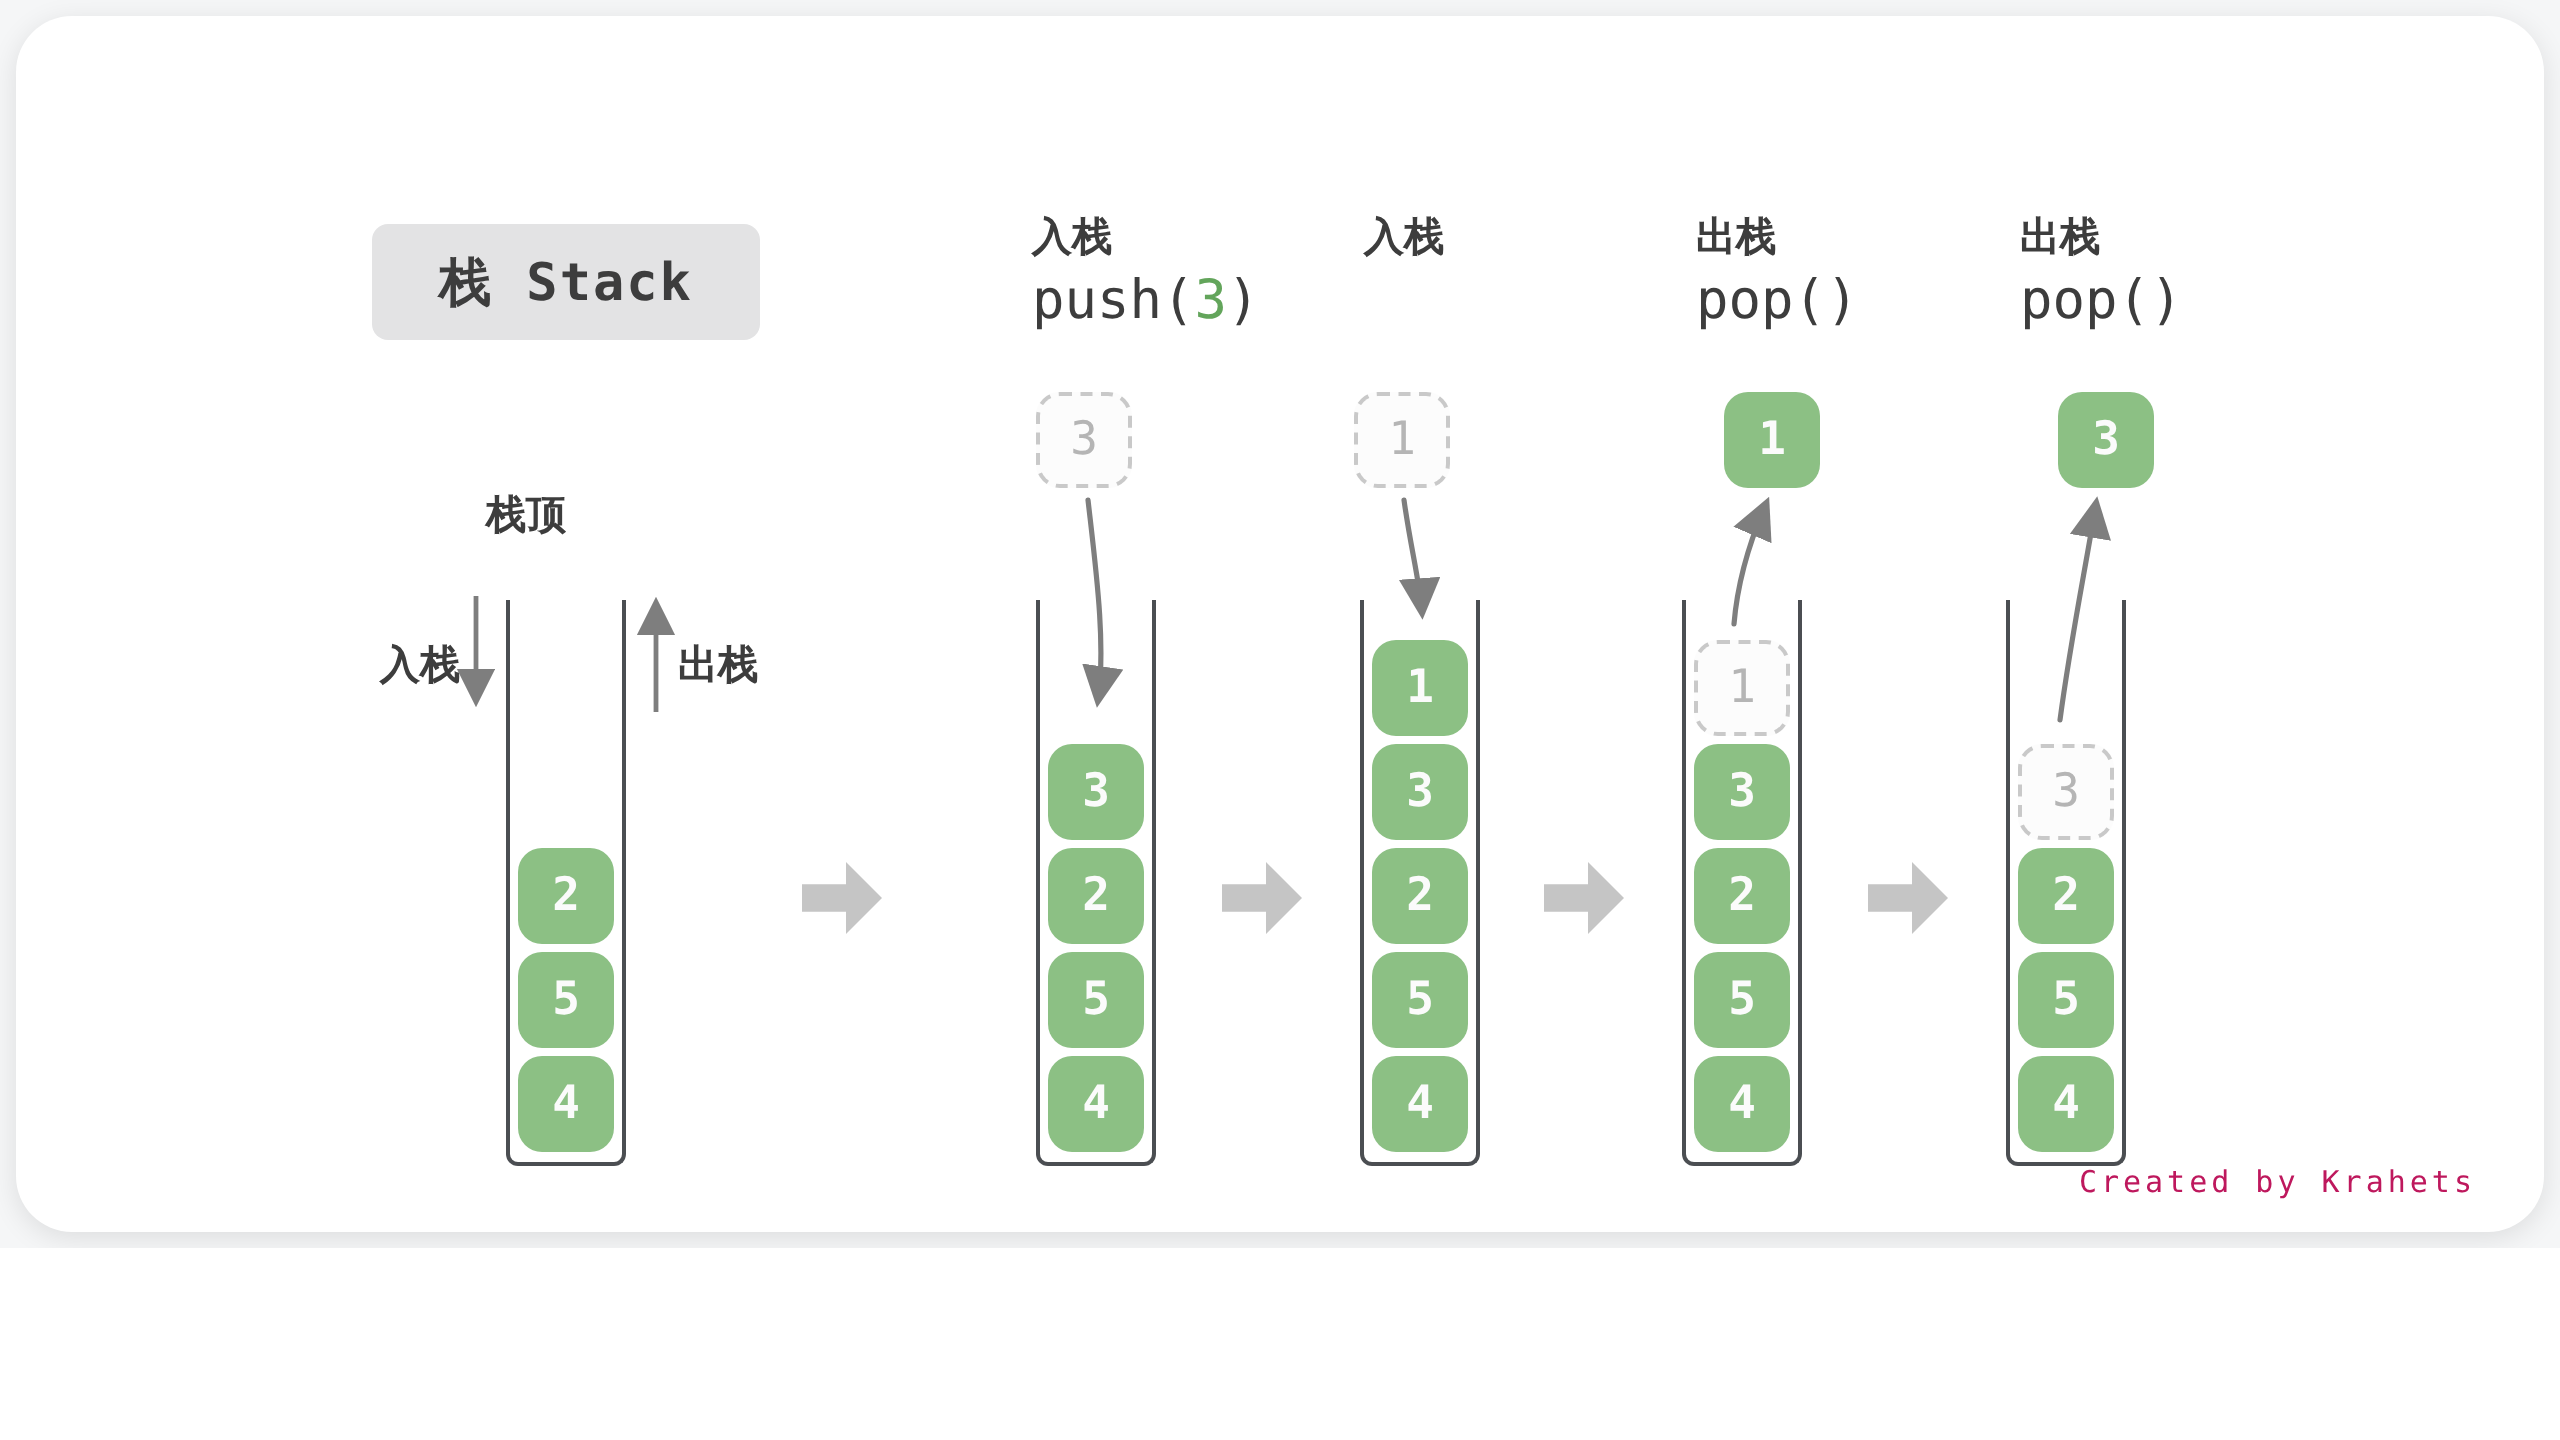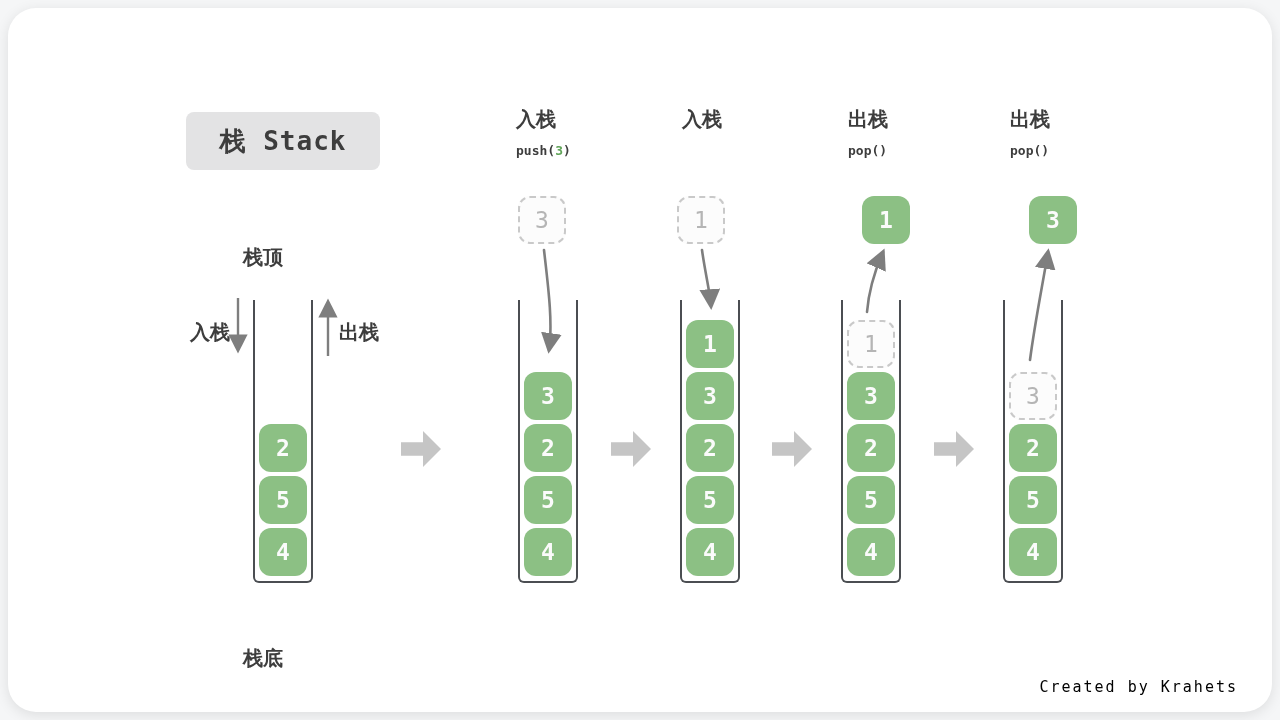--- a/index.html
+++ b/index.html
@@ -1,18 +1,18 @@
 <!DOCTYPE html>
 <html><head>
 <meta charset="utf-8">
 <style>
   html,body{margin:0;padding:0;}
   #canvas{
     position:relative;
-    width:1280px;height:720px;
+    width:1280px;height:624px;
     background:#f5f6f7;
     font-family:"Liberation Sans",sans-serif;
     overflow:hidden;
   }
   #card{
     position:absolute;left:8px;top:8px;right:8px;bottom:8px;
     background:#ffffff;border-radius:28px;
     box-shadow:0 3px 14px rgba(0,0,0,0.10);
   }
   
@@ -25,21 +25,21 @@
   }
   
   .cn-label{
     position:absolute;color:#3d3d3d;font-weight:700;font-size:20px;
   }
   
   .op{position:absolute;top:104px;width:150px;}
   .op .op-cn{font-size:20px;font-weight:700;color:#3d3d3d;line-height:30px;}
   .op .op-code{
     font-family:"DejaVu Sans Mono",monospace;
-    font-size:13px;font-weight:700;color:#3d3d3d;line-height:34px;
+    font-size:27px;font-weight:400;color:#3d3d3d;line-height:34px;
   }
   .op .op-code .arg{color:#63a55b;}
   
   .stack-container{
     position:absolute;top:300px;width:60px;height:283px;
     border:2px solid #4b4e52;border-top:none;
     border-radius:0 0 6px 6px;
     box-sizing:border-box;background:transparent;
   }
   
@@ -58,21 +58,21 @@
   .block-arrow{
     position:absolute;top:431px;width:40px;height:36px;background:#c5c5c5;
     clip-path:polygon(0 31%,55% 31%,55% 0,100% 50%,55% 100%,55% 69%,0 69%);
   }
   
   #arrows{position:absolute;left:0;top:0;width:1280px;height:720px;pointer-events:none;}
   
   .watermark{
     position:absolute;right:42px;bottom:24px;
     font-family:"DejaVu Sans Mono",monospace;
-    font-size:15px;color:#000000;letter-spacing:2px;
+    font-size:15px;color:#be185d;letter-spacing:2px;
   }
 </style>
 </head>
 <body>
 
 <div id="canvas">
   <div id="card"></div>
 
   <div class="title-box">栈 Stack</div>
 

